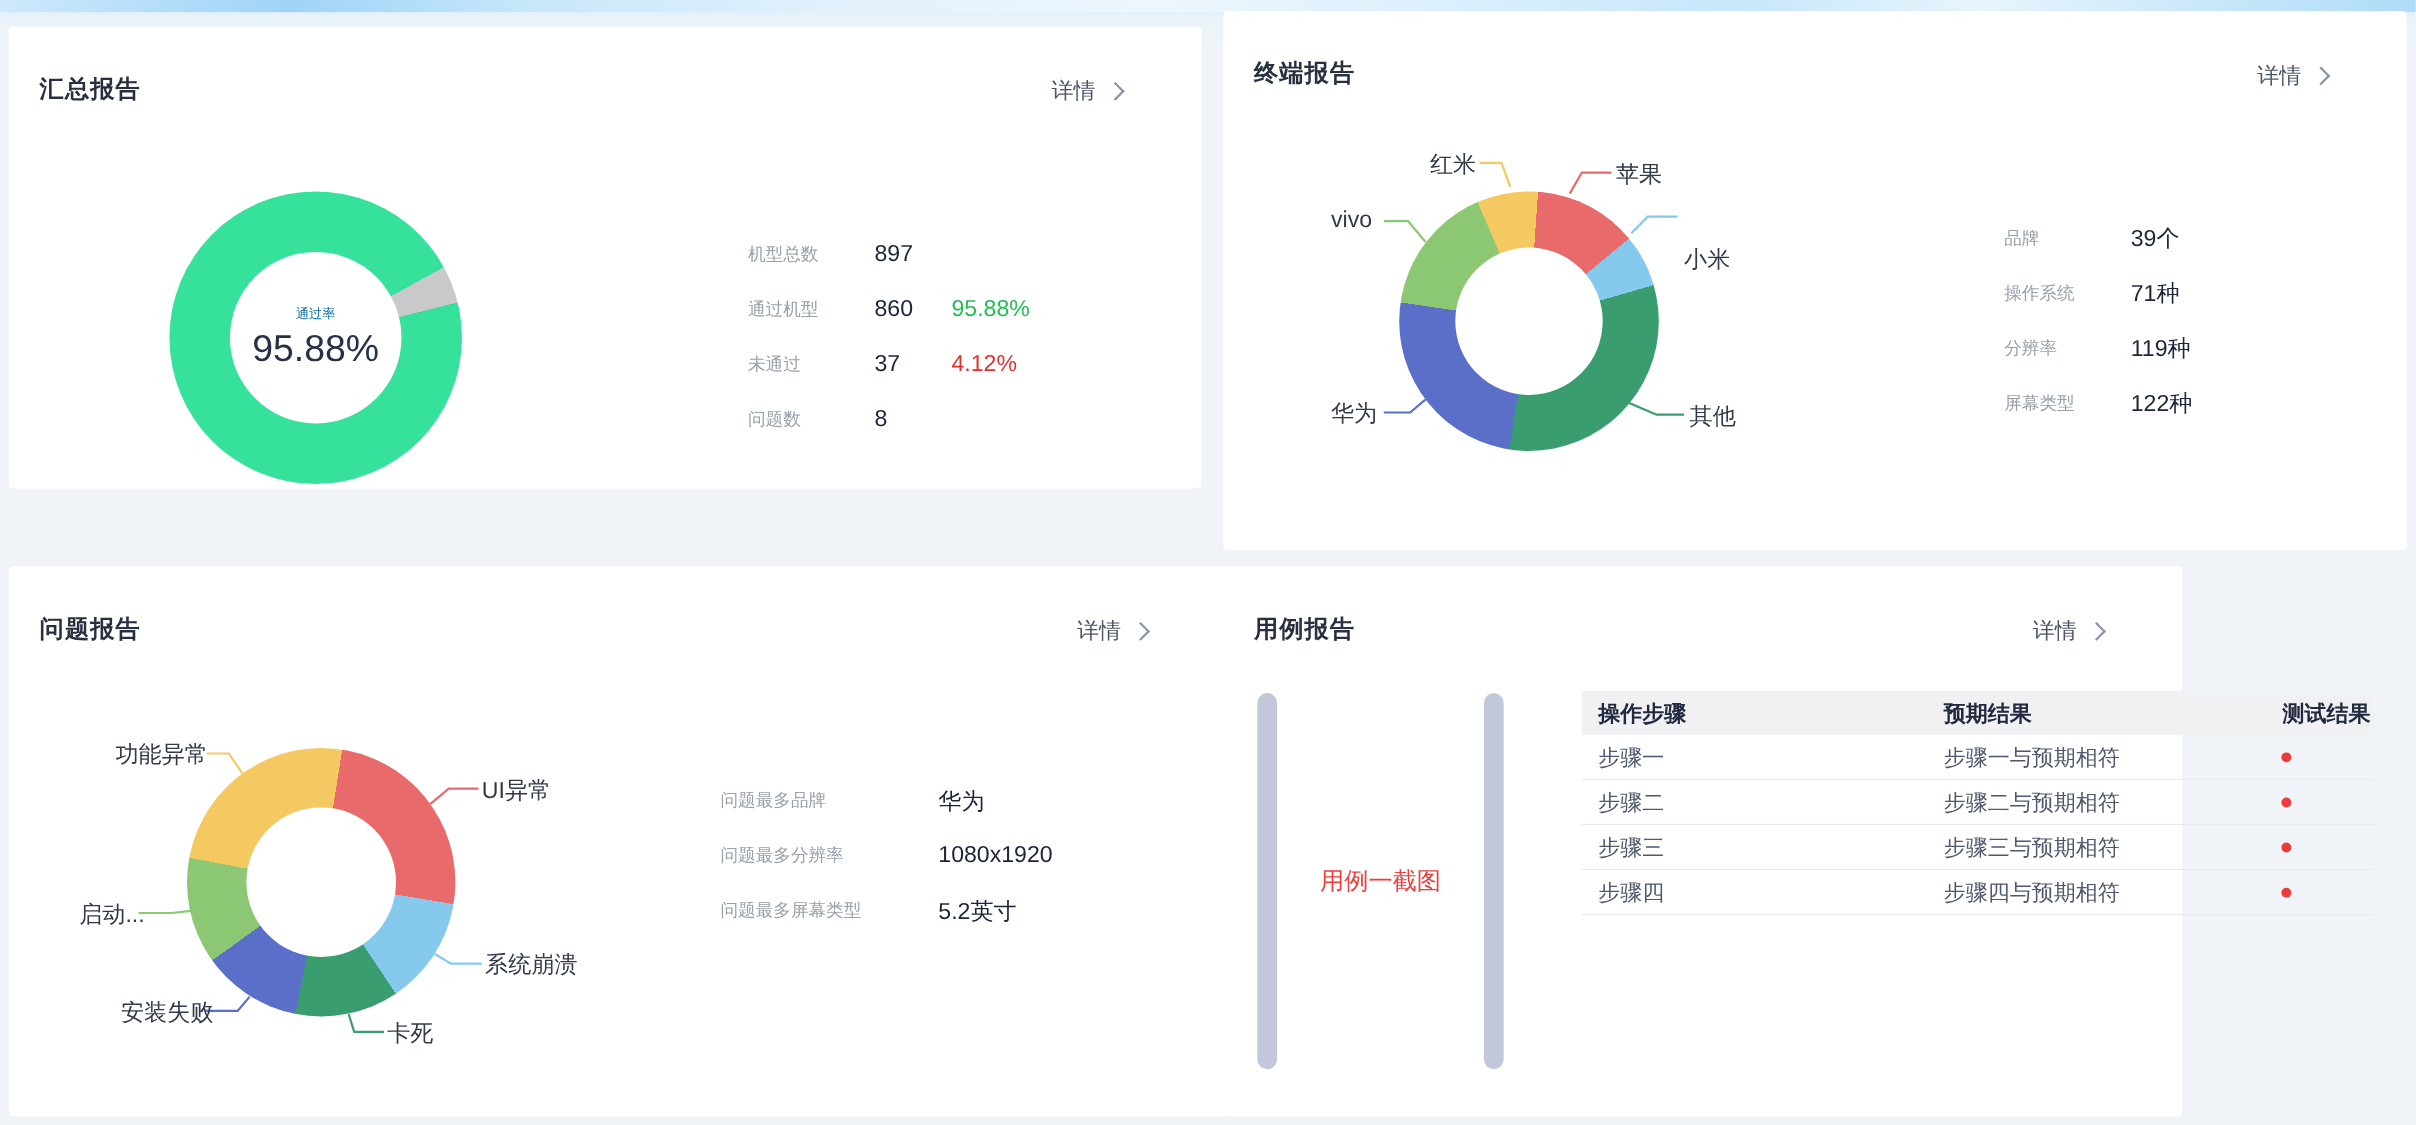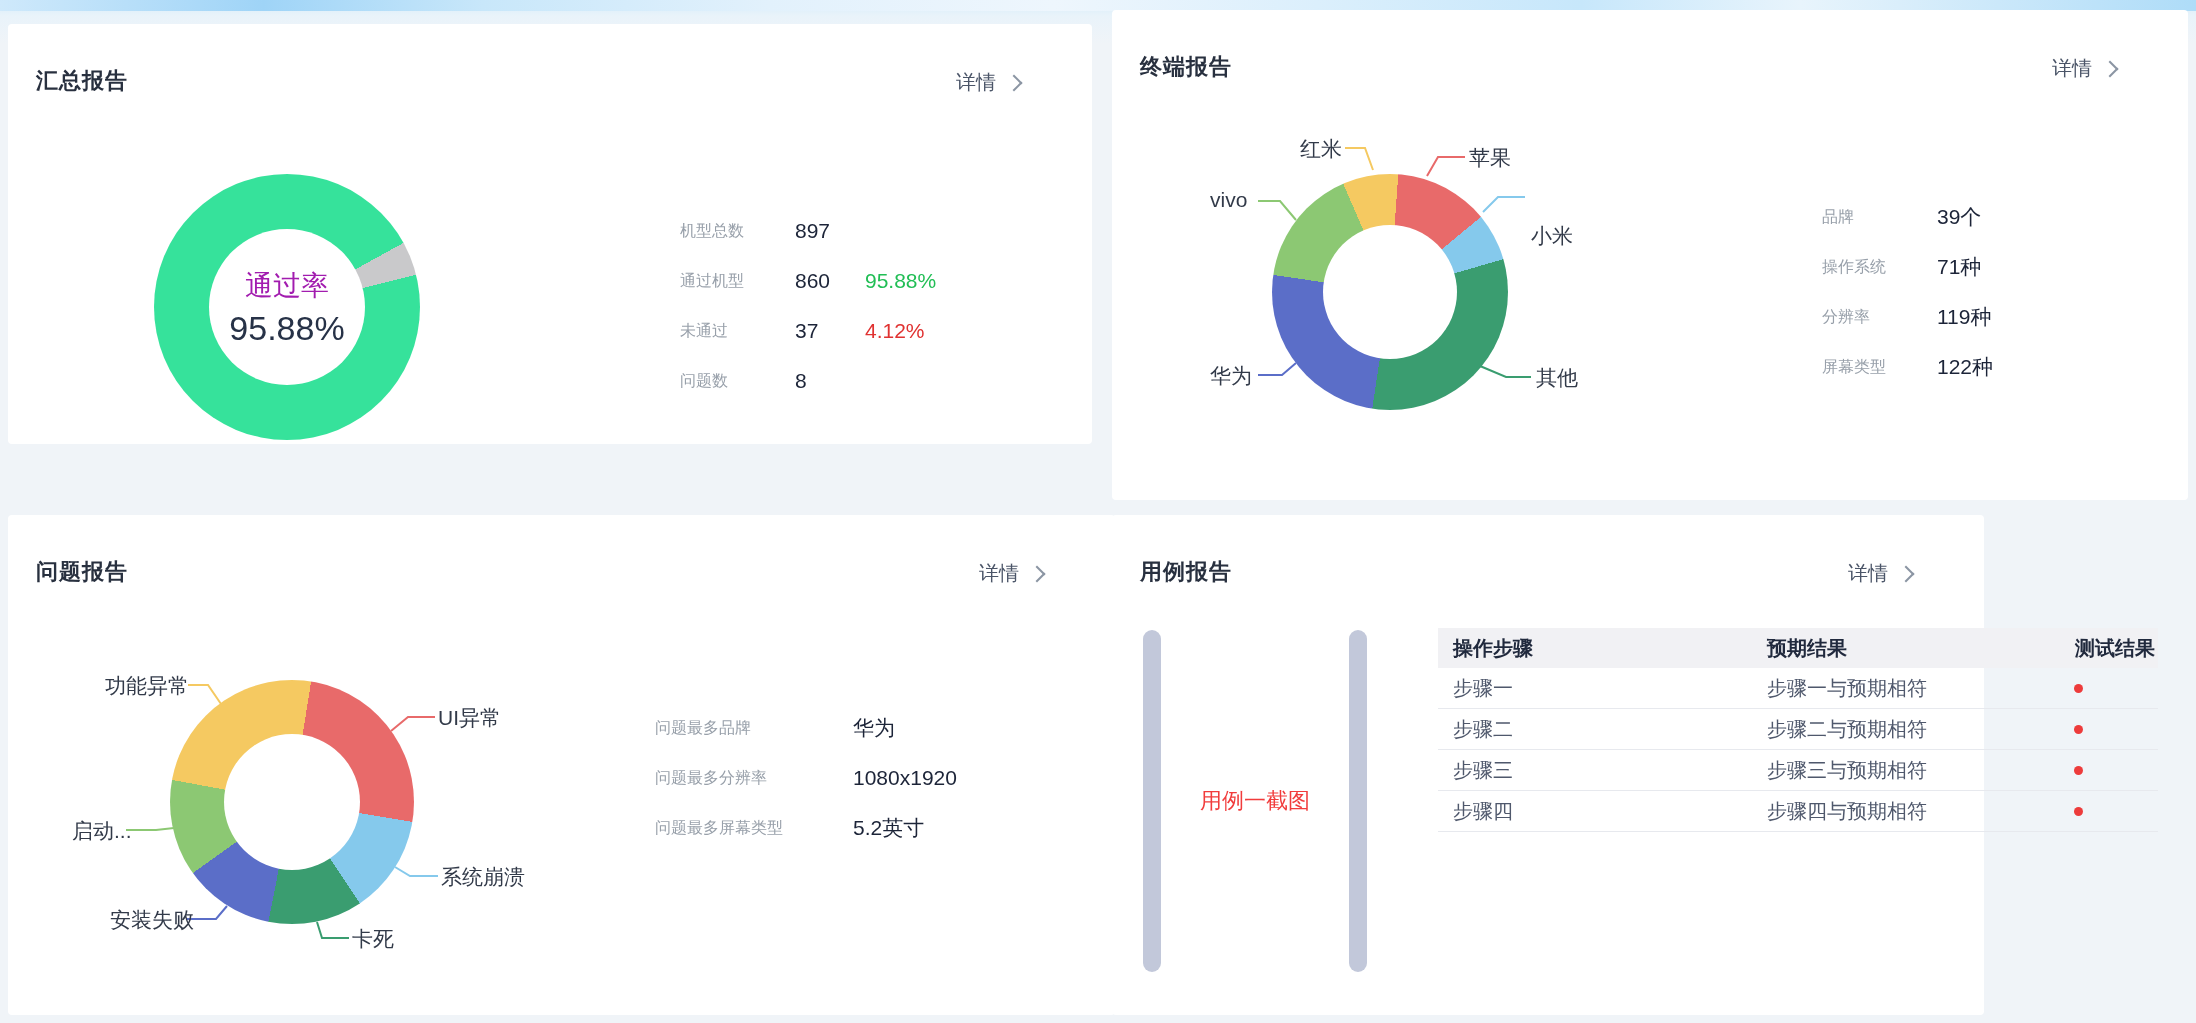--- a/index.html
+++ b/index.html
@@ -26,21 +26,21 @@
 
   
   .donut{position:absolute;border-radius:50%;}
   .hole{position:absolute;background:#fff;border-radius:50%;display:flex;flex-direction:column;align-items:center;justify-content:center;}
   #donut-pass {left:146px;top:150px;width:266px;height:266px;}
   #donut-pass .hole{inset:20.5%;}
   #donut-brand{left:160px;top:164px;width:236px;height:236px;}
   #donut-brand .hole{inset:21.5%;}
   #donut-issue{left:162px;top:165px;width:244px;height:244px;}
   #donut-issue .hole{inset:22%;}
-  .center-label{font-size:28px;color:#a21caf;}
+  .center-label{font-size:12px;color:#0369a1;}
   .center-value{font-size:34px;color:#273247;margin-top:4px;}
 
   .leader-svg{position:absolute;left:0;top:0;pointer-events:none;}
   .leader-svg polyline{fill:none;stroke-width:2;}
   .chart-label{position:absolute;font-size:21px;color:#323a49;white-space:nowrap;}
 
   
   .stats{position:absolute;}
   #card-summary .stats {left:672px;top:182px;}
   #card-terminal .stats{left:710px;top:182px;}

